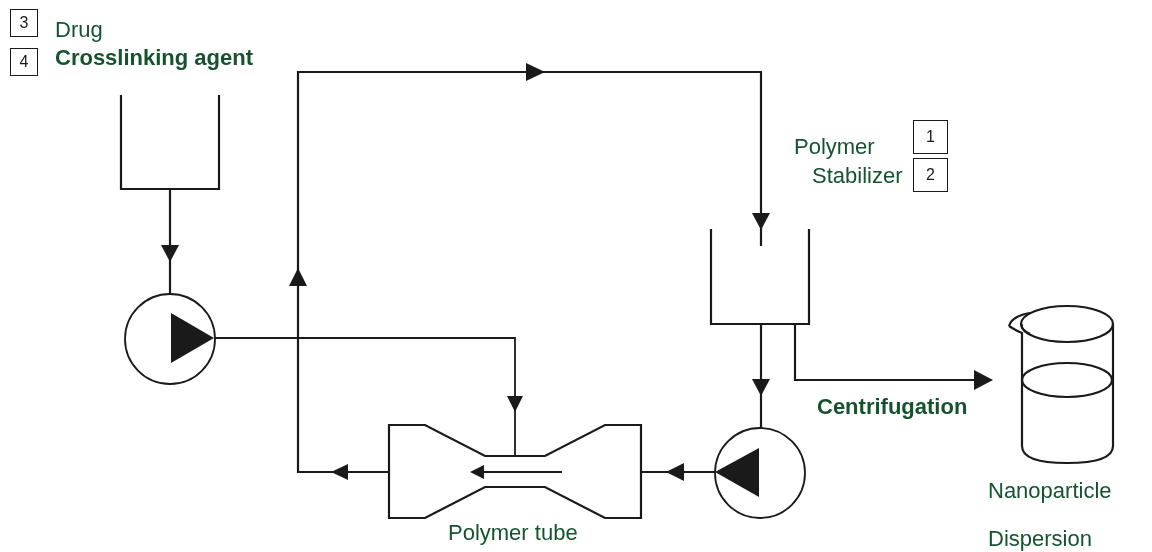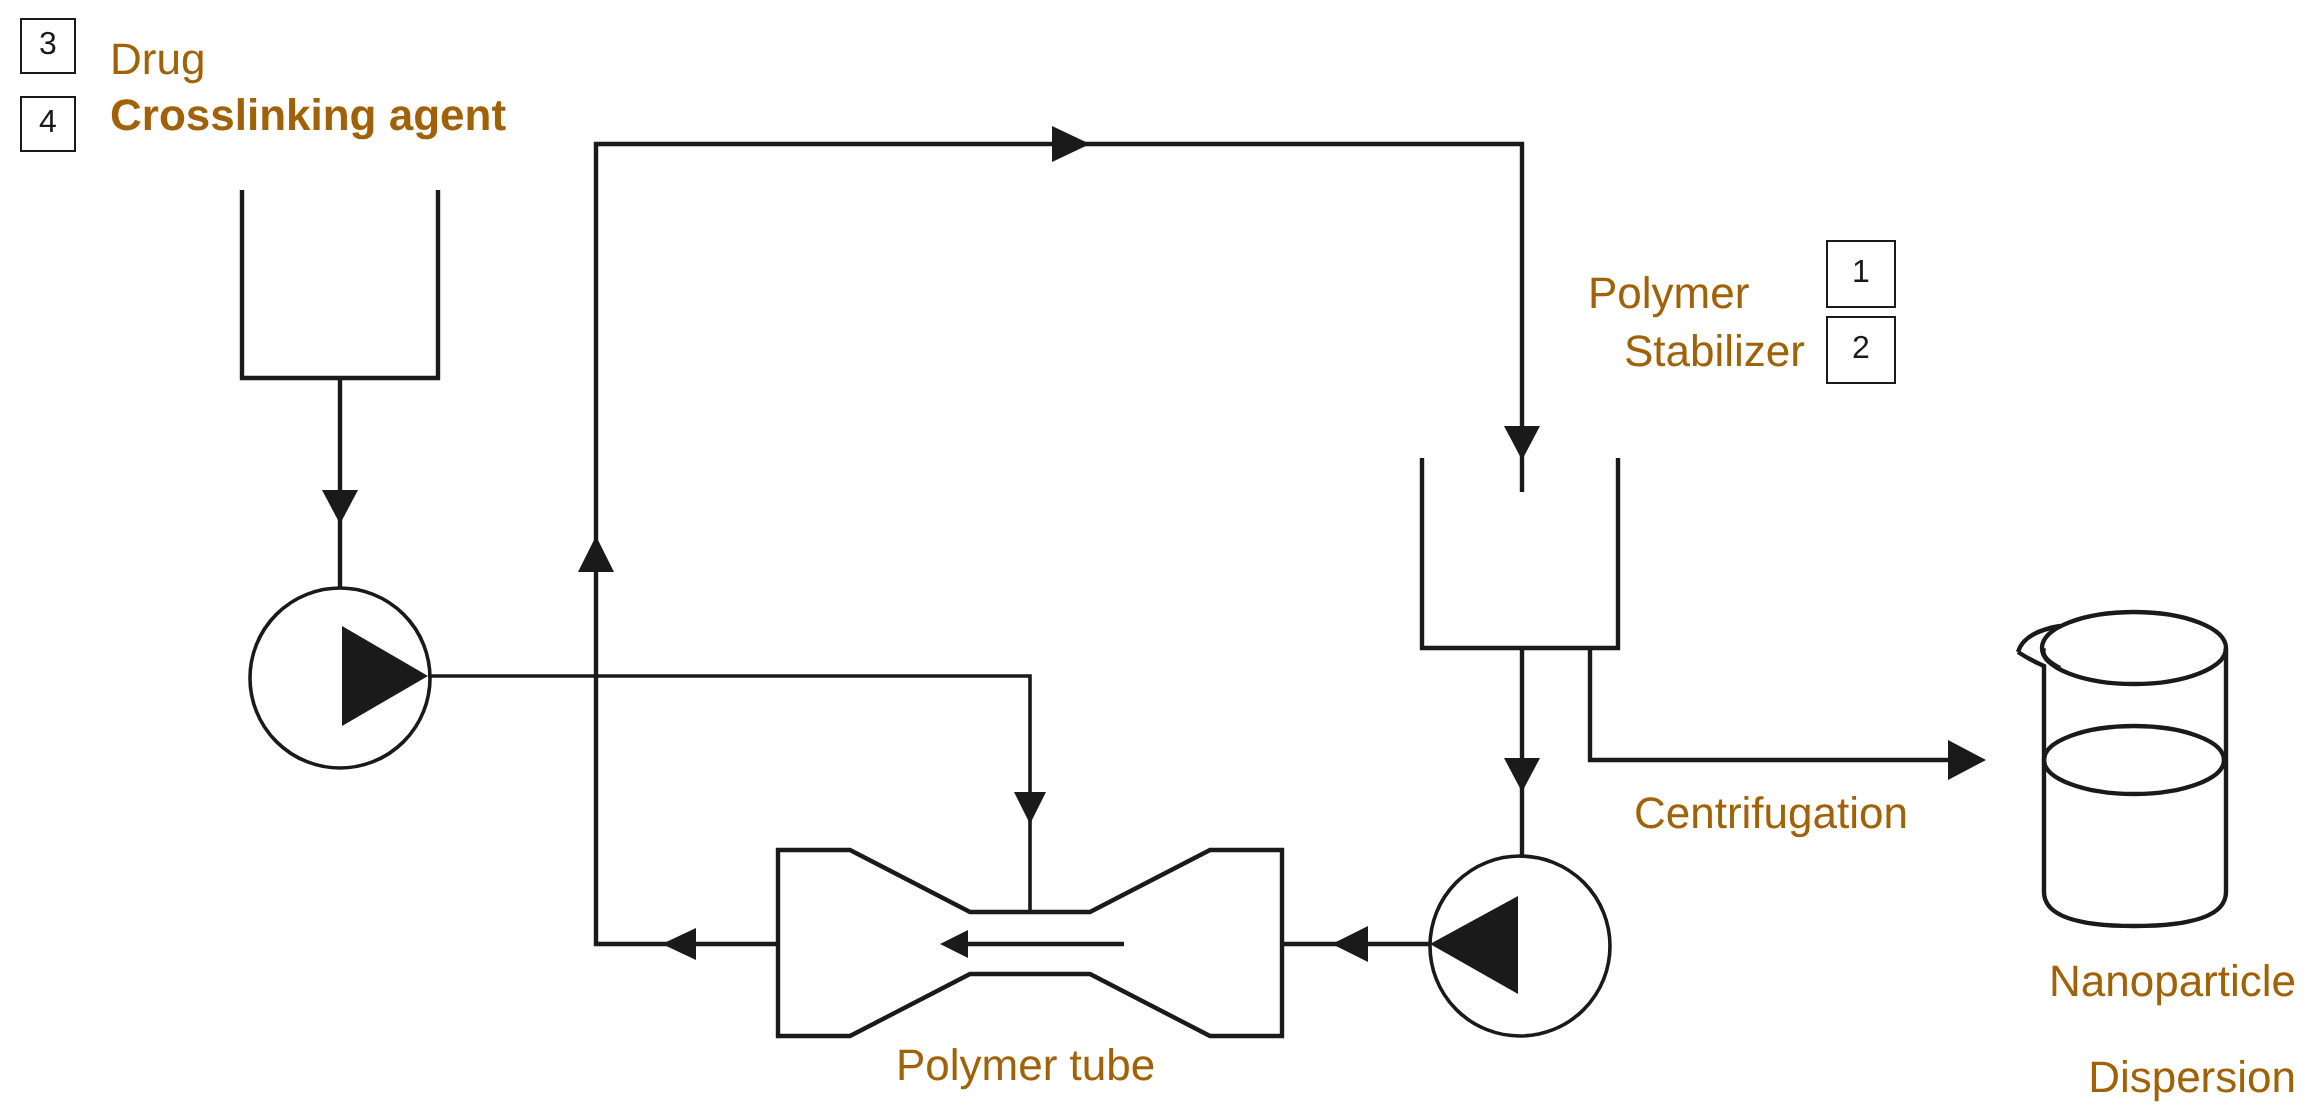--- a/index.html
+++ b/index.html
@@ -2,24 +2,24 @@
 <html><head>
 <meta charset="utf-8">
 <style>
   html, body { margin: 0; padding: 0; background: #ffffff; }
   body { width: 1152px; height: 552px; position: relative; overflow: hidden;
          font-family: "Liberation Sans", sans-serif; color: #1a1a1a; }
   svg { position: absolute; left: 0; top: 0; }
   .ln { stroke: #1a1a1a; stroke-width: 2.2; fill: none; }
   .lnt { stroke: #1a1a1a; stroke-width: 1.8; fill: none; }
   .ah { fill: #1a1a1a; stroke: none; }
-  .lbl { position: absolute; font-size: 22px; line-height: 26px; white-space: nowrap; color: #a16207; }
+  .lbl { position: absolute; font-size: 22px; line-height: 26px; white-space: nowrap; color: #14532d; }
   .badge { position: absolute; width: 28px; height: 28px; border: 1.5px solid #1a1a1a; box-sizing: border-box;
            font-size: 16px; display: flex; align-items: center; justify-content: center; background: #fff; }
-  .beaker-label { text-align: right; }
+  .beaker-label { text-align: left; }
 </style>
 </head>
 <body>
 
 <svg width="1152" height="552" viewBox="0 0 1152 552">
 
   <path class="ln" d="M121 95 L121 189 L219 189 L219 95"></path>
 
   <line class="ln" x1="170" y1="189" x2="170" y2="294"></line>
   <polygon class="ah" points="161,245 179,245 170,262"></polygon>
@@ -70,15 +70,15 @@
 <div class="badge" style="left:10px;top:48px;">4</div>
 <div class="lbl" style="left:55px;top:17px;">Drug</div>
 <div class="lbl" style="left:55px;top:45px;font-weight:bold;">Crosslinking agent</div>
 
 <div class="lbl" style="left:794px;top:134px;">Polymer</div>
 <div class="lbl" style="left:812px;top:163px;">Stabilizer</div>
 <div class="badge" style="left:913px;top:120px;width:35px;height:34px;">1</div>
 <div class="badge" style="left:913px;top:158px;width:35px;height:34px;">2</div>
 
 <div class="lbl" style="left:448px;top:520px;">Polymer tube</div>
-<div class="lbl" style="left:817px;top:394px;">Centrifugation</div>
+<div class="lbl" style="left:817px;top:394px;font-weight:bold;">Centrifugation</div>
 <div class="lbl beaker-label" style="left:988px;top:478px;width:160px;">Nanoparticle</div>
 <div class="lbl beaker-label" style="left:988px;top:506px;width:160px;margin-top:20px;">Dispersion</div>
 
 </body></html>

